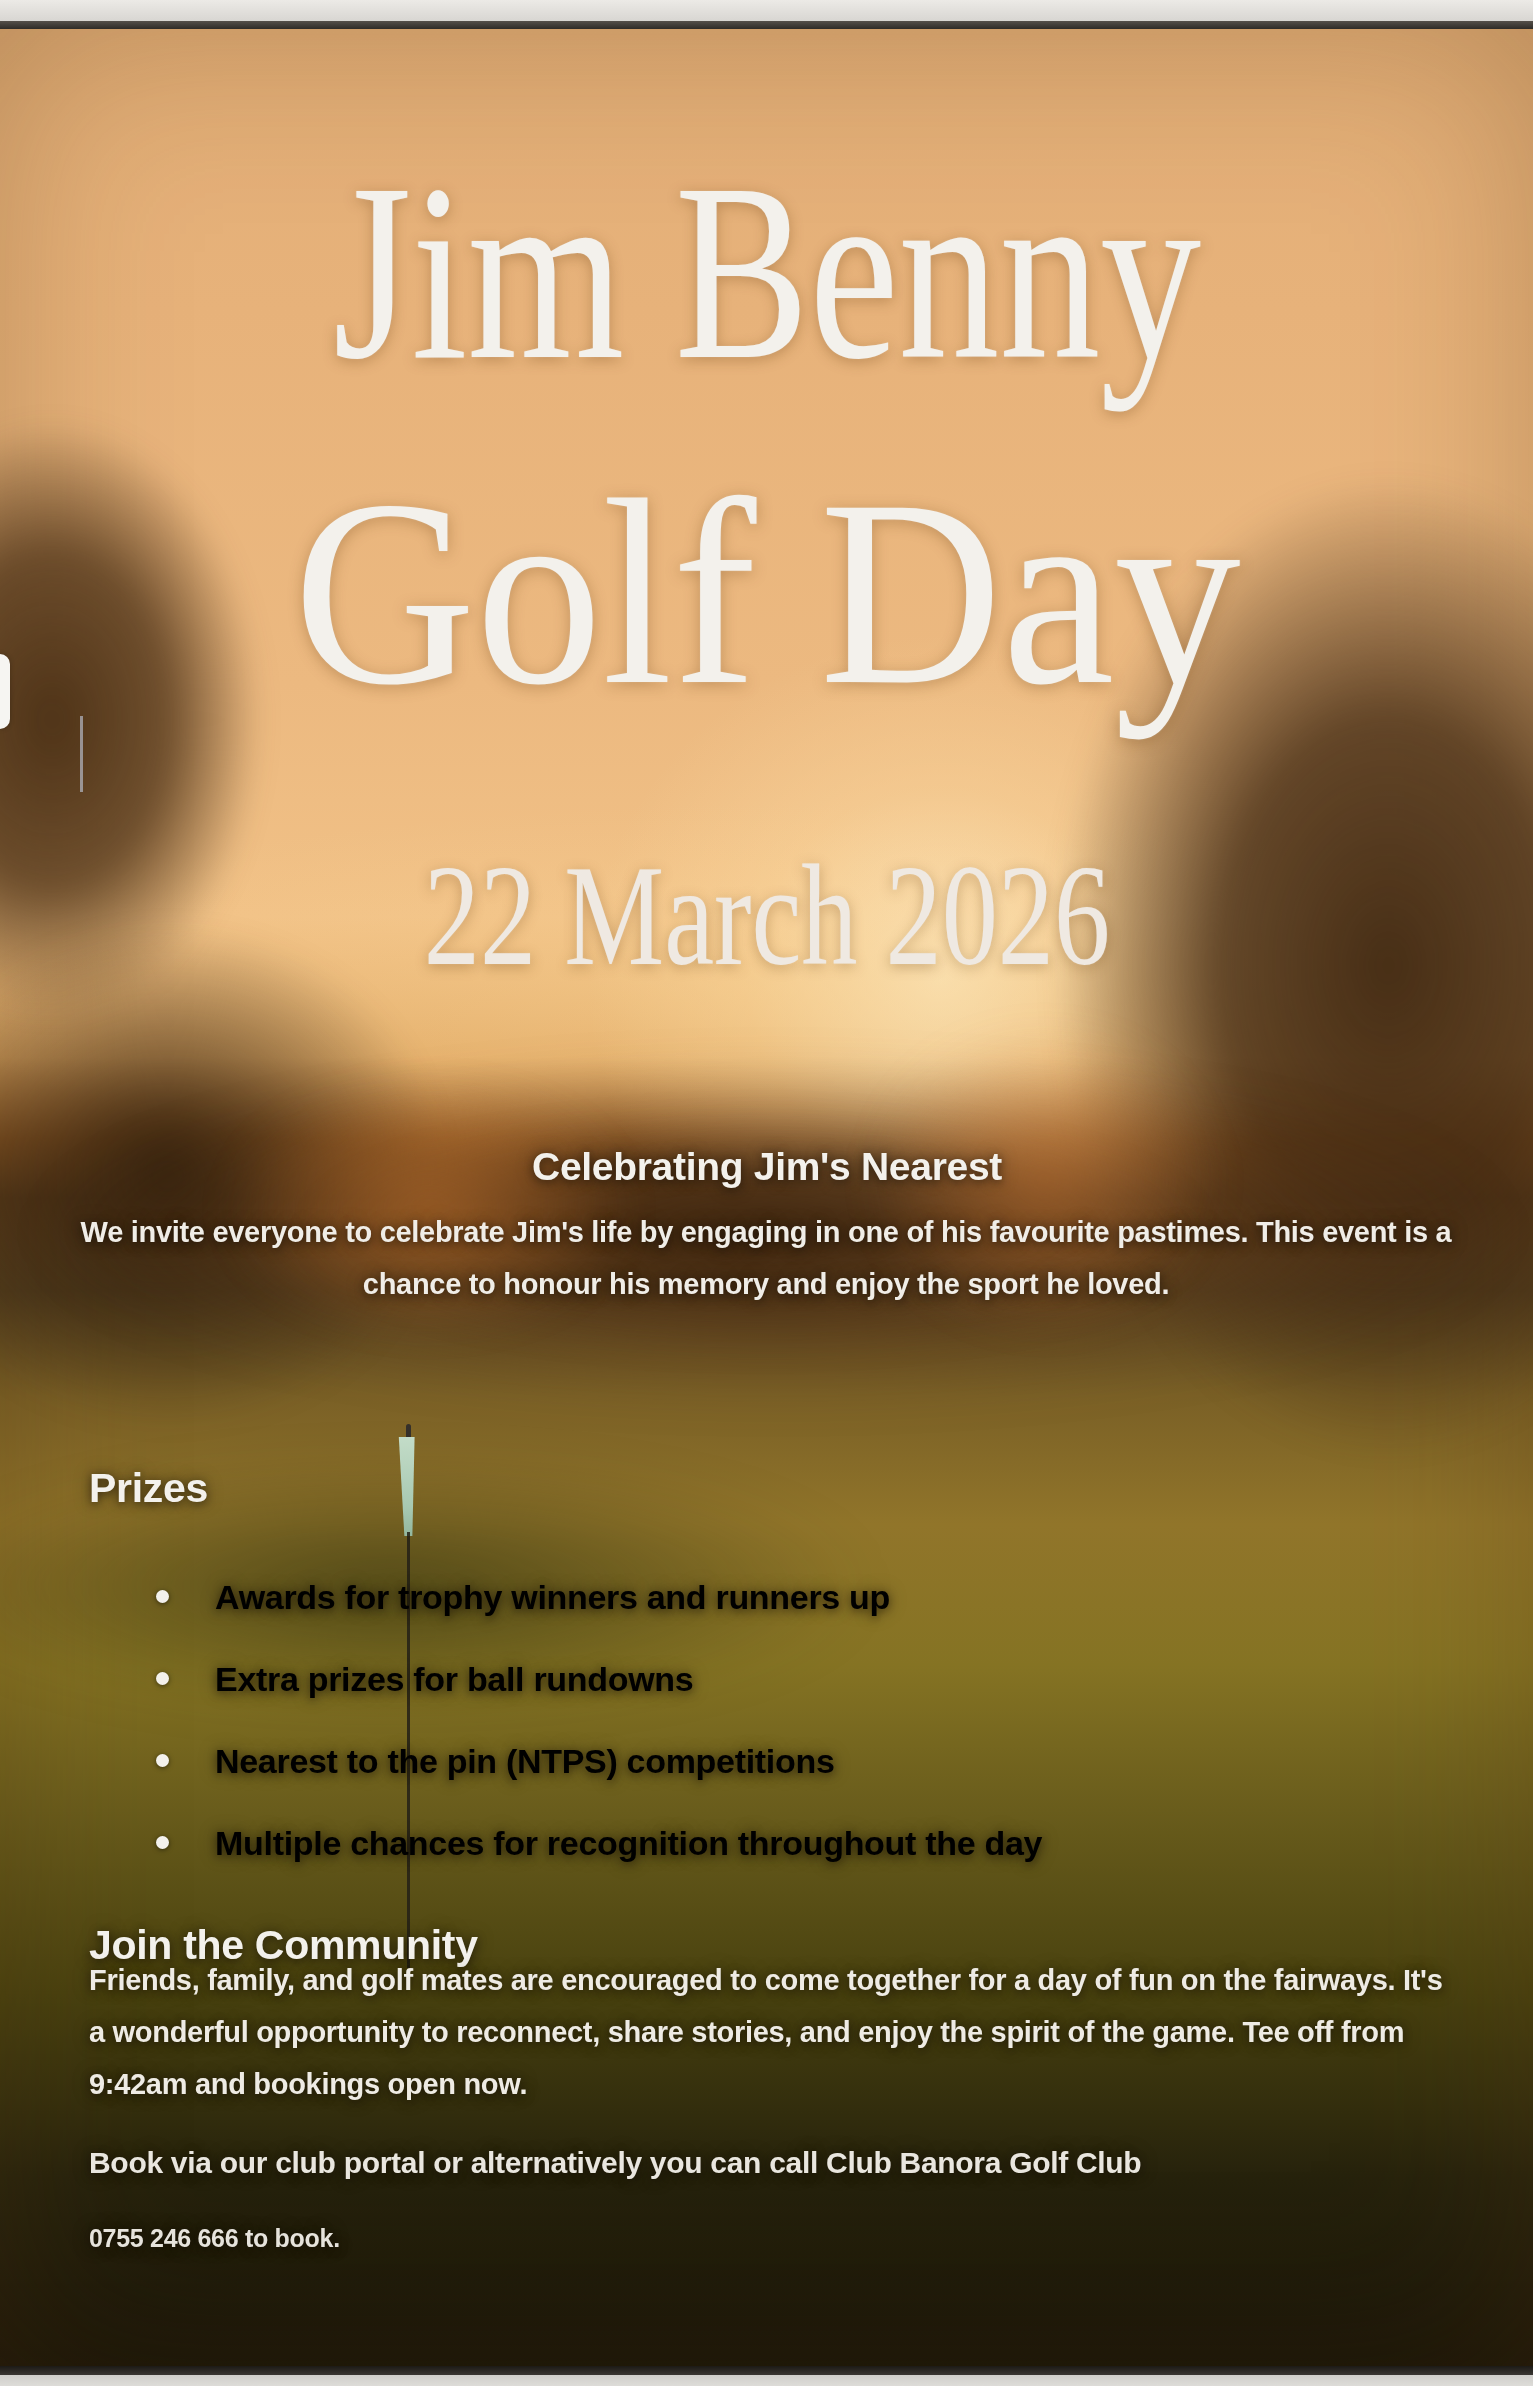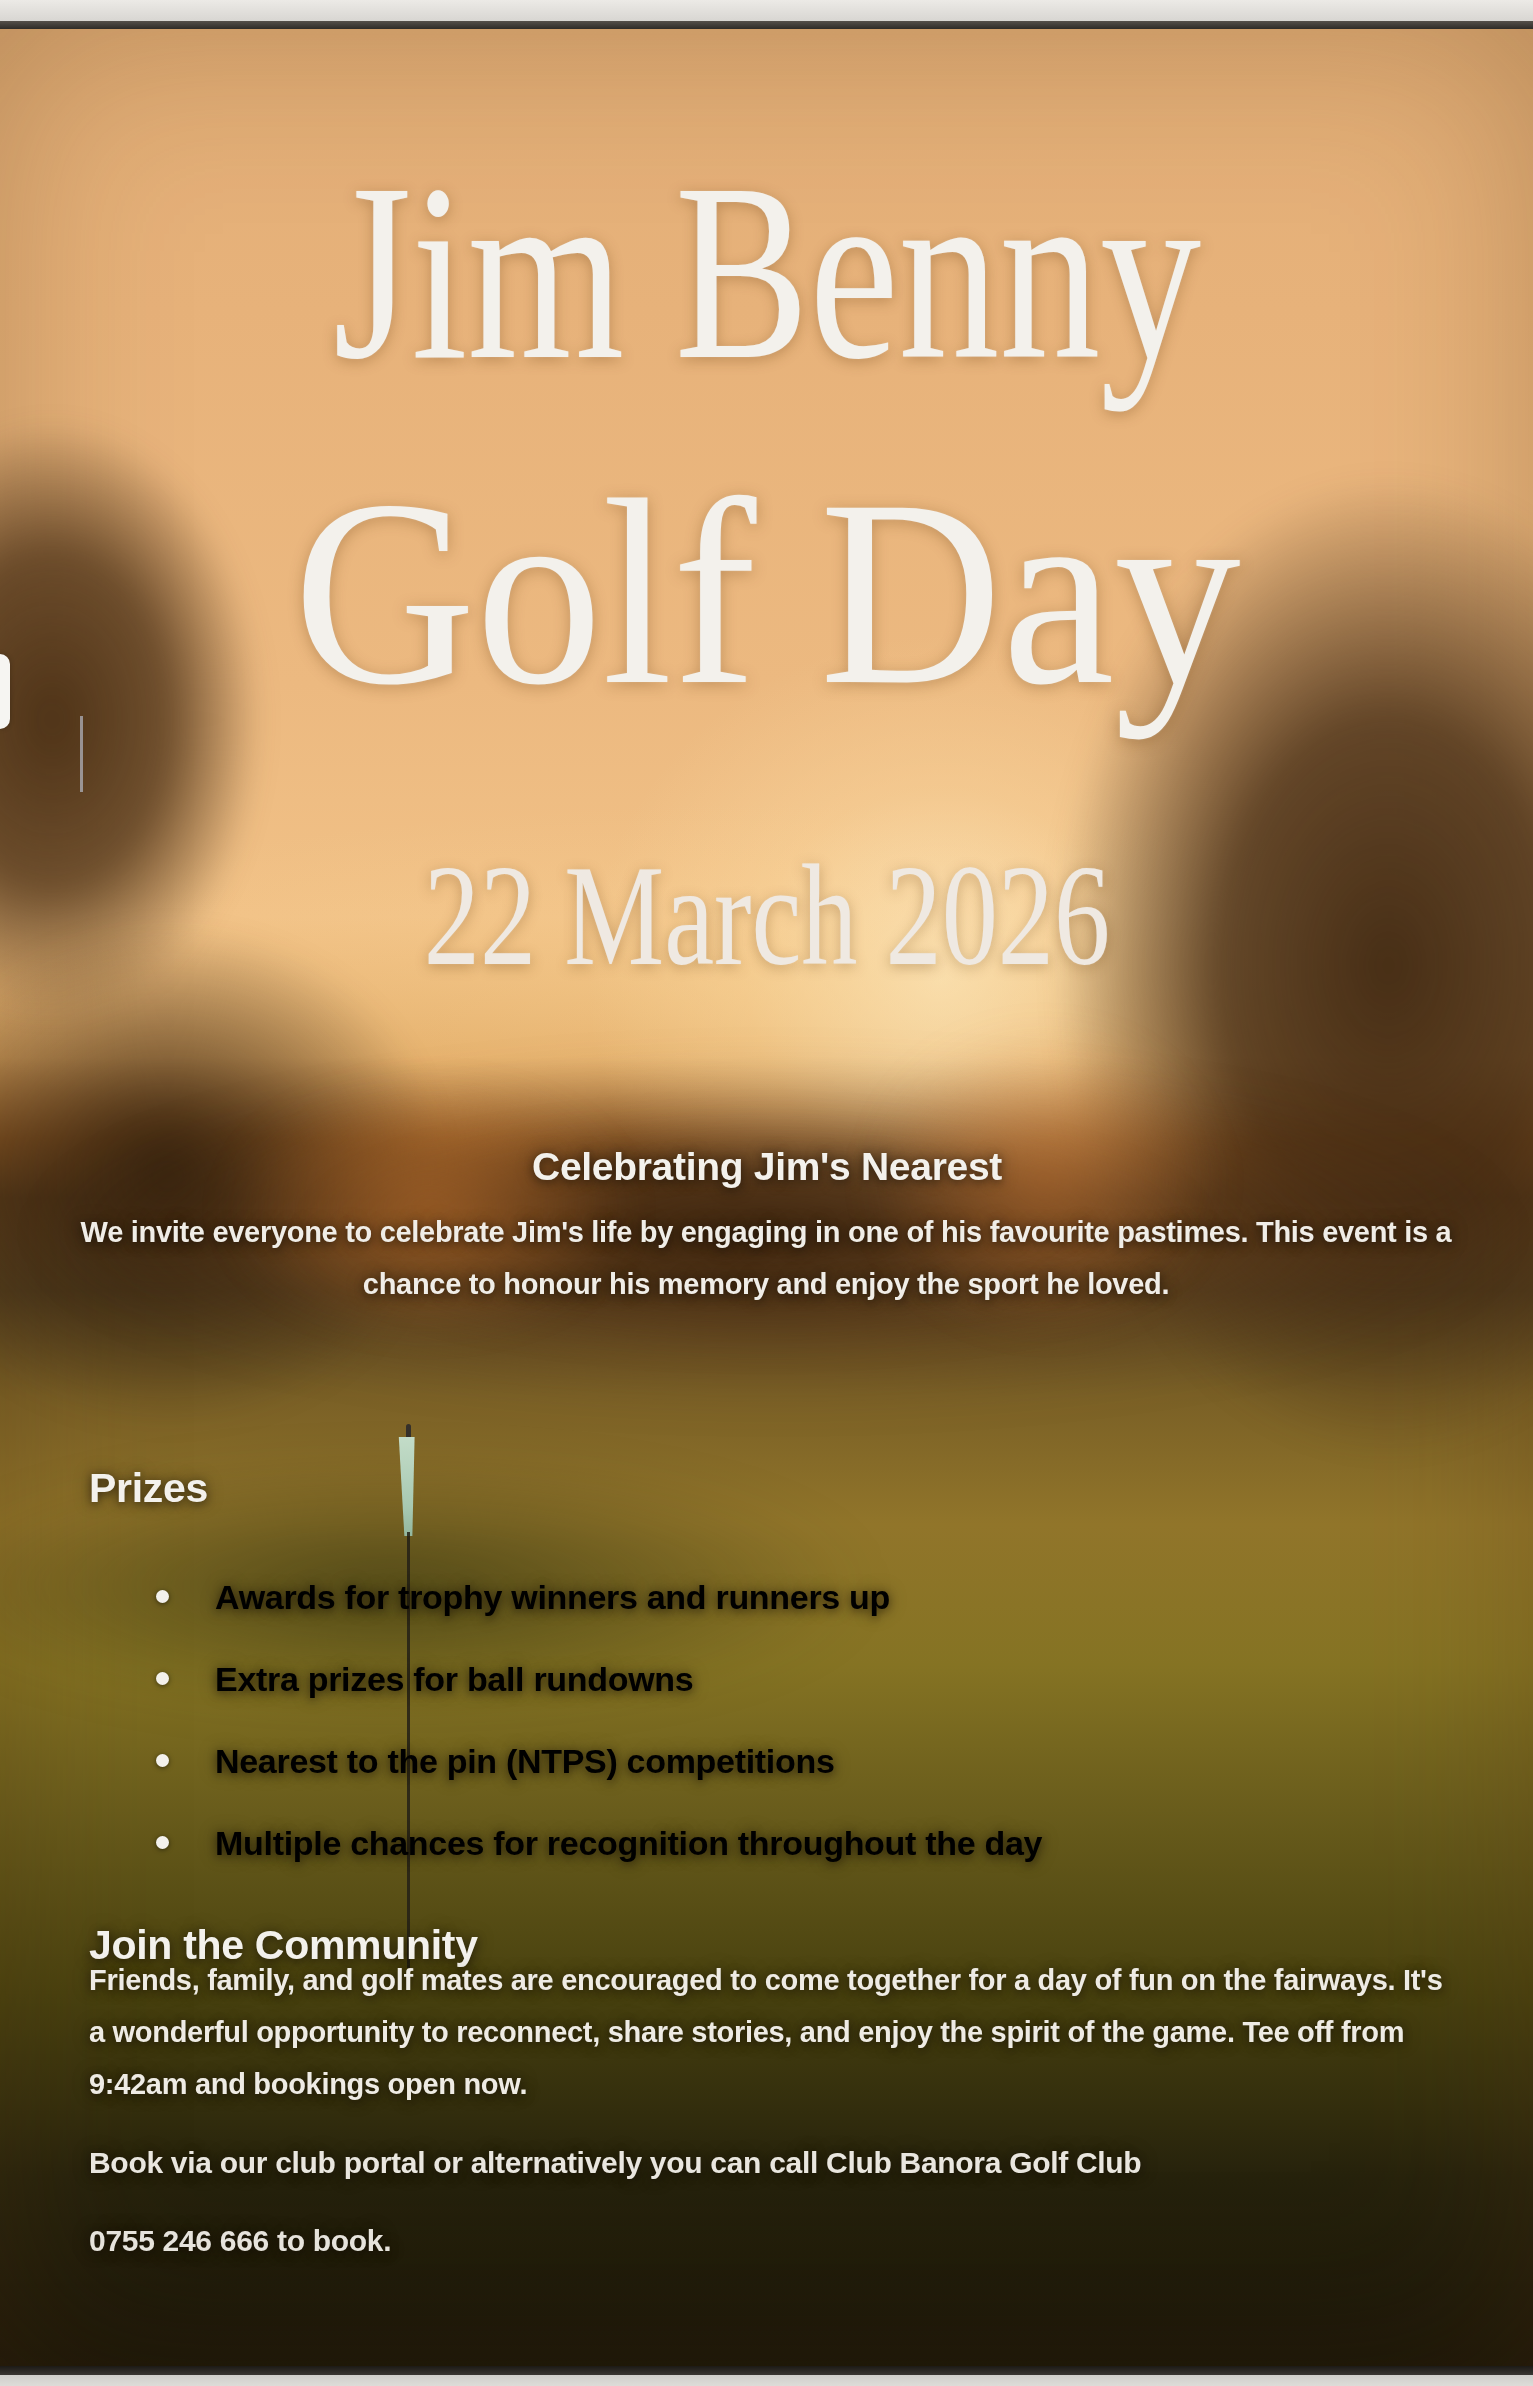--- a/index.html
+++ b/index.html
@@ -79,21 +79,21 @@
   .para-2{top:1303px;left:160px;width:1212px;}
   .sec-h{left:89px;font-size:41px;}
   .prizes-h{top:1436px;}
   .join-h{top:1853px;margin-top:40px;}
   .bullets{position:absolute;left:0;top:1511px;width:1534px;margin:16px;padding:0;list-style:none;}
   .bullets li{position:relative;height:82px;line-height:82px;padding-left:199px;font-size:34px;}
   .bullets .dot{position:absolute;left:140px;top:34px;width:13px;height:13px;border-radius:50%;
     background:#f3f1ec;box-shadow:0 0.9px 5.6px rgba(0,0,0,0.5);}
   .community-para{top:1925px;left:89px;width:1370px;text-align:left;font-size:29px;line-height:52px;color:#eeebe4;}
   .book-line{top:2117px;left:89px;width:1370px;font-size:30px;color:#e9e6df;}
-  .phone-line{top:2195px;left:89px;width:1370px;font-size:30px;color:#e6e3dc;}
+  .phone-line{top:2195px;left:89px;width:1370px;font-size:25px;color:#e6e3dc;}
 </style>
 </head>
 <body>
 
 <div class="stage">
 
   <div class="bezel-top"></div>
   <div class="bezel-top-line"></div>
 
   <div class="flyer">

